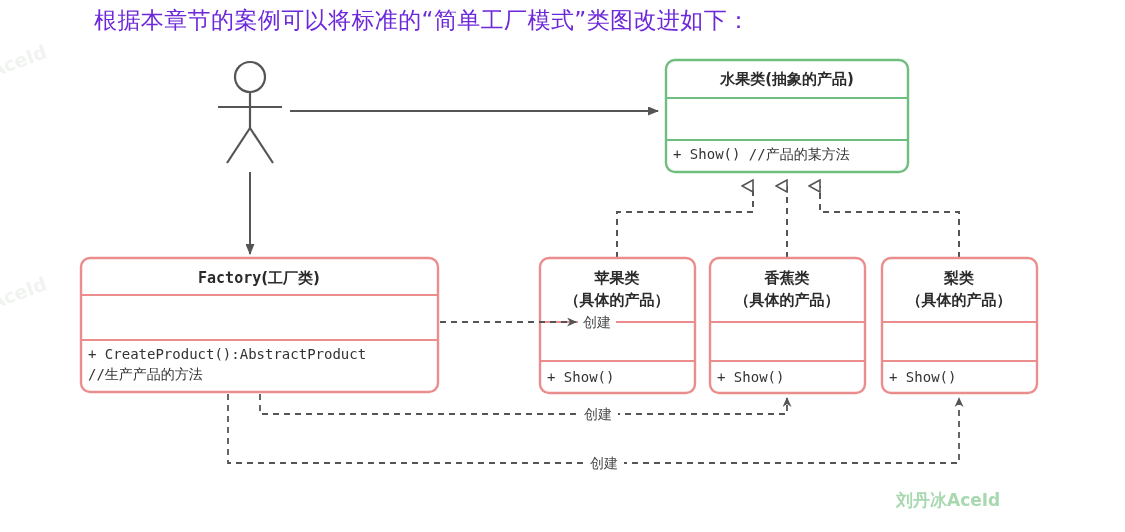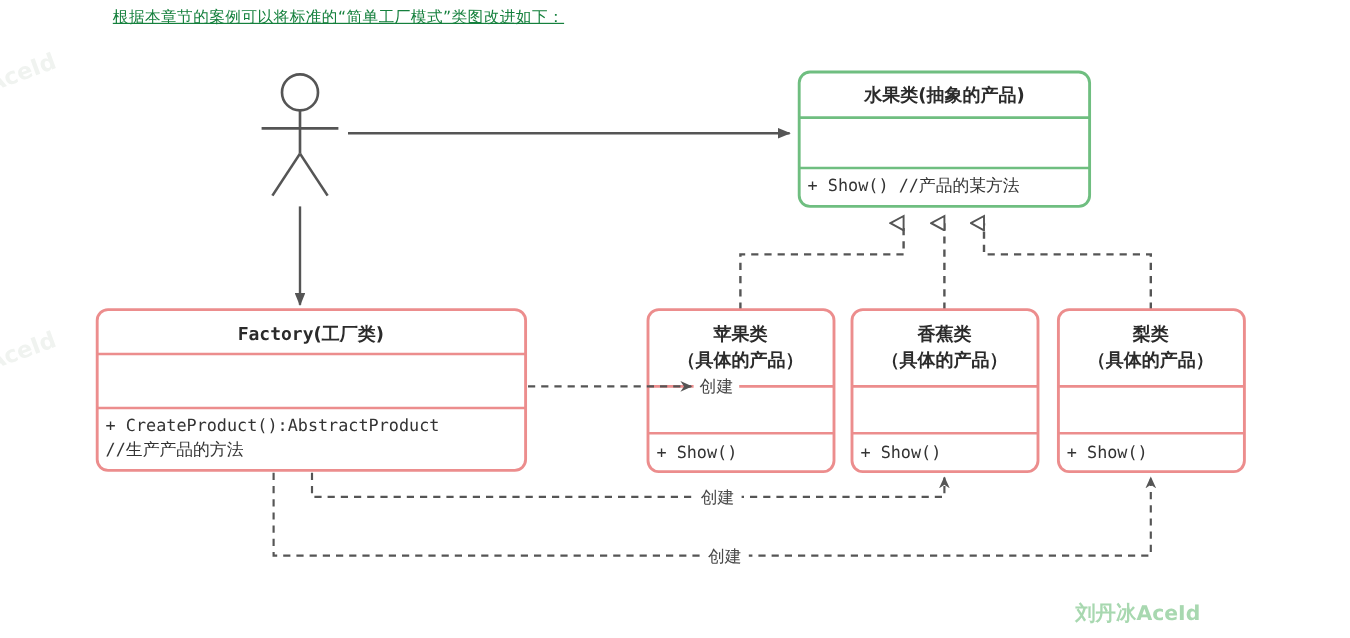--- a/index.html
+++ b/index.html
@@ -18,43 +18,42 @@
     position: absolute;
     left: 0; top: 0;
     width: 1125px;
     height: 532px;
   }
   .caption {
     position: absolute;
     left: 94px;
     top: 5px;
     font-family: "DejaVu Sans", sans-serif;
-    font-size: 13px;
-    color: #15803d;
+    font-size: 23px;
+    color: #6d28d9;
     letter-spacing: 0.4px;
     white-space: nowrap;
-    text-decoration: underline;
   }
   .wm-left {
     position: absolute;
     font-family: "DejaVu Sans", sans-serif;
     font-size: 19px;
     font-weight: bold;
     color: #f0f3f0;
     transform: rotate(-20deg);
     transform-origin: left center;
     white-space: nowrap;
     user-select: none;
   }
   .wm-left.a { left: -10px; top: 60px; }
   .wm-left.b { left: -10px; top: 292px; }
   .wm-brand {
     position: absolute;
     left: 896px;
-    top: 500px;
+    top: 489px;
     font-family: "DejaVu Sans", sans-serif;
     font-size: 17px;
     font-weight: bold;
     color: #a8d8b0;
     white-space: nowrap;
     user-select: none;
   }
   svg { display: block; }
   text { font-family: "DejaVu Sans Mono", monospace; }
   .cls-title-mono {

